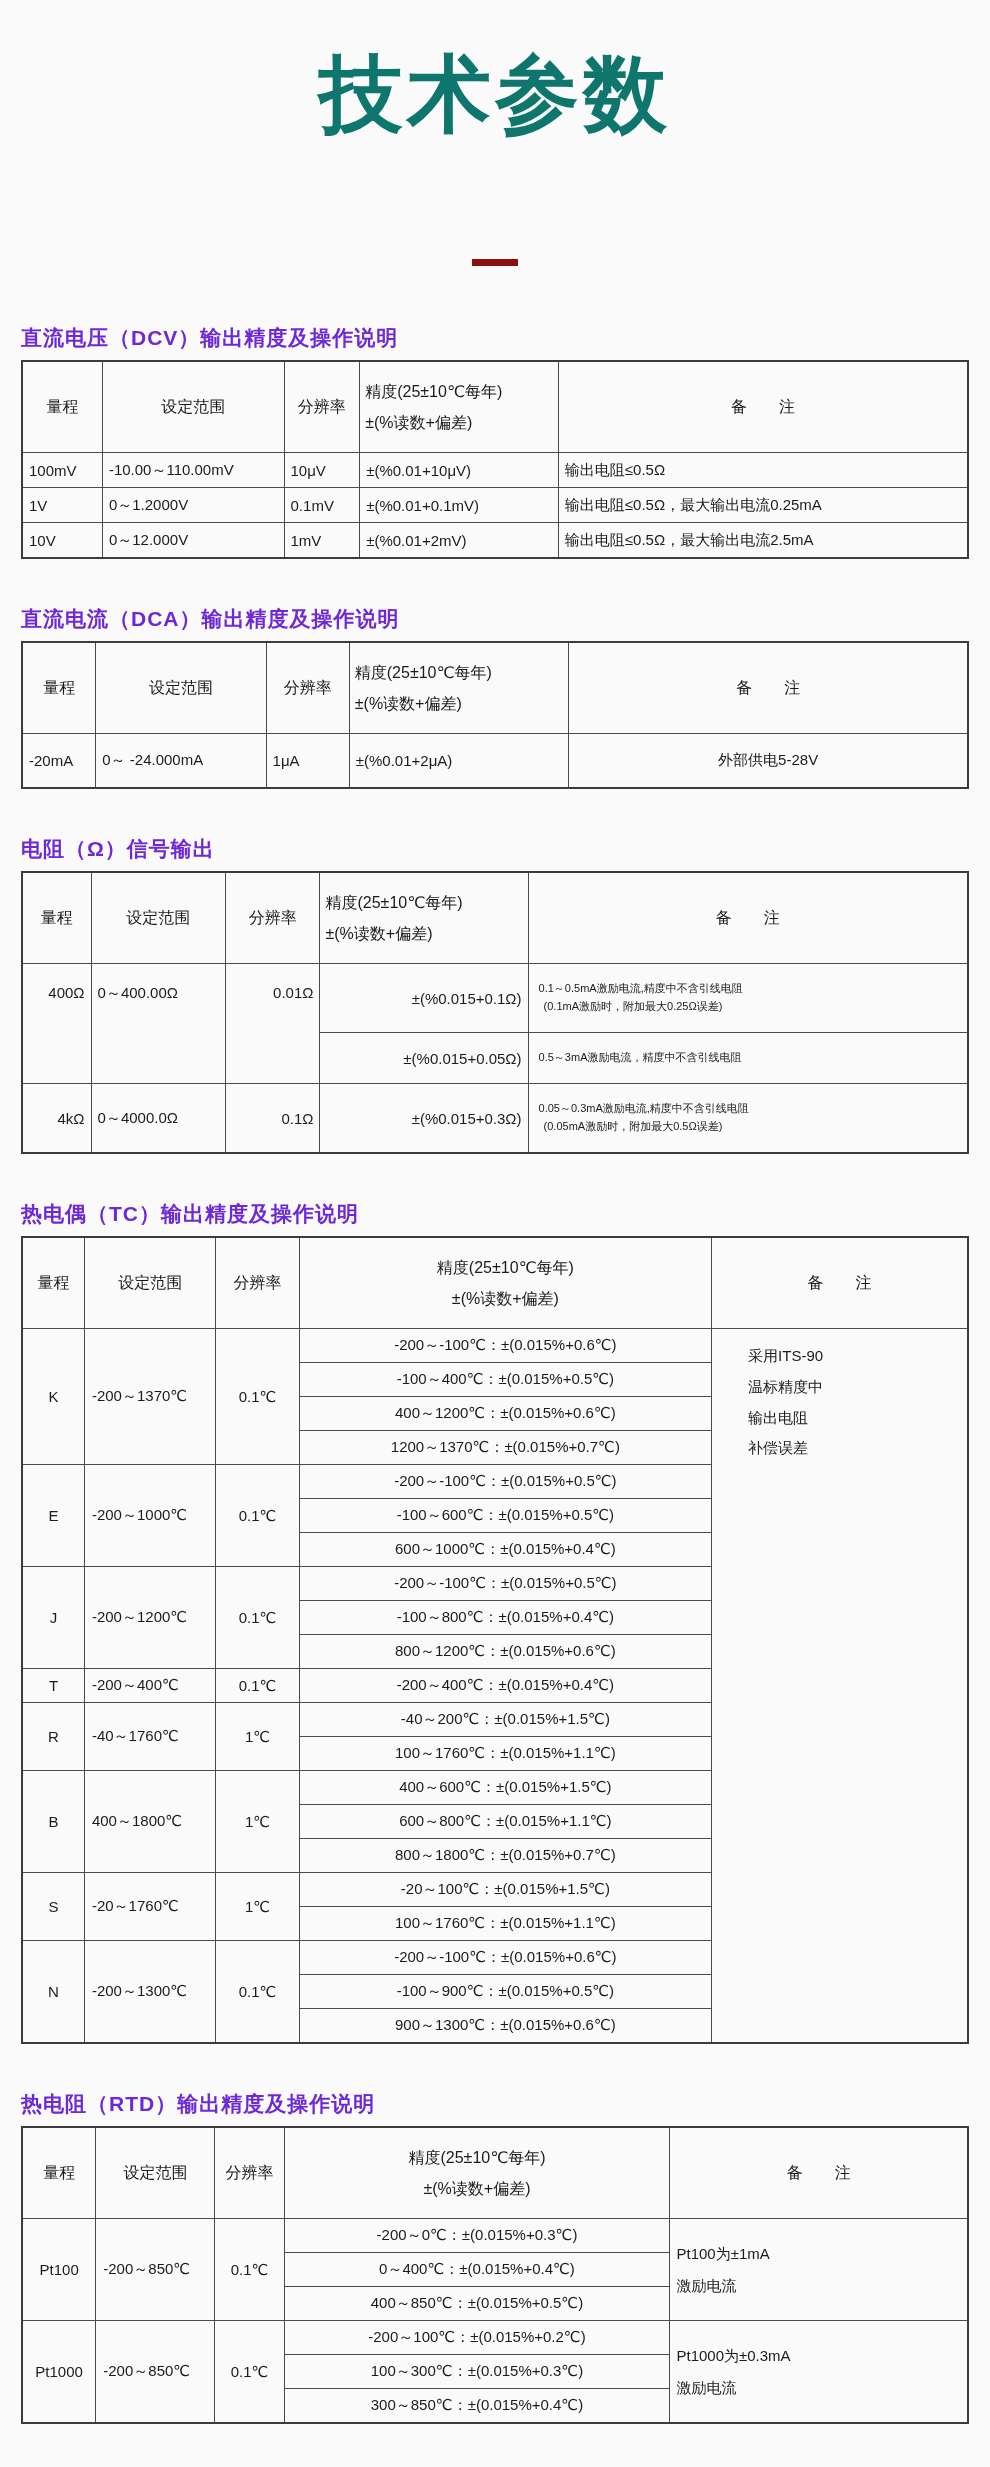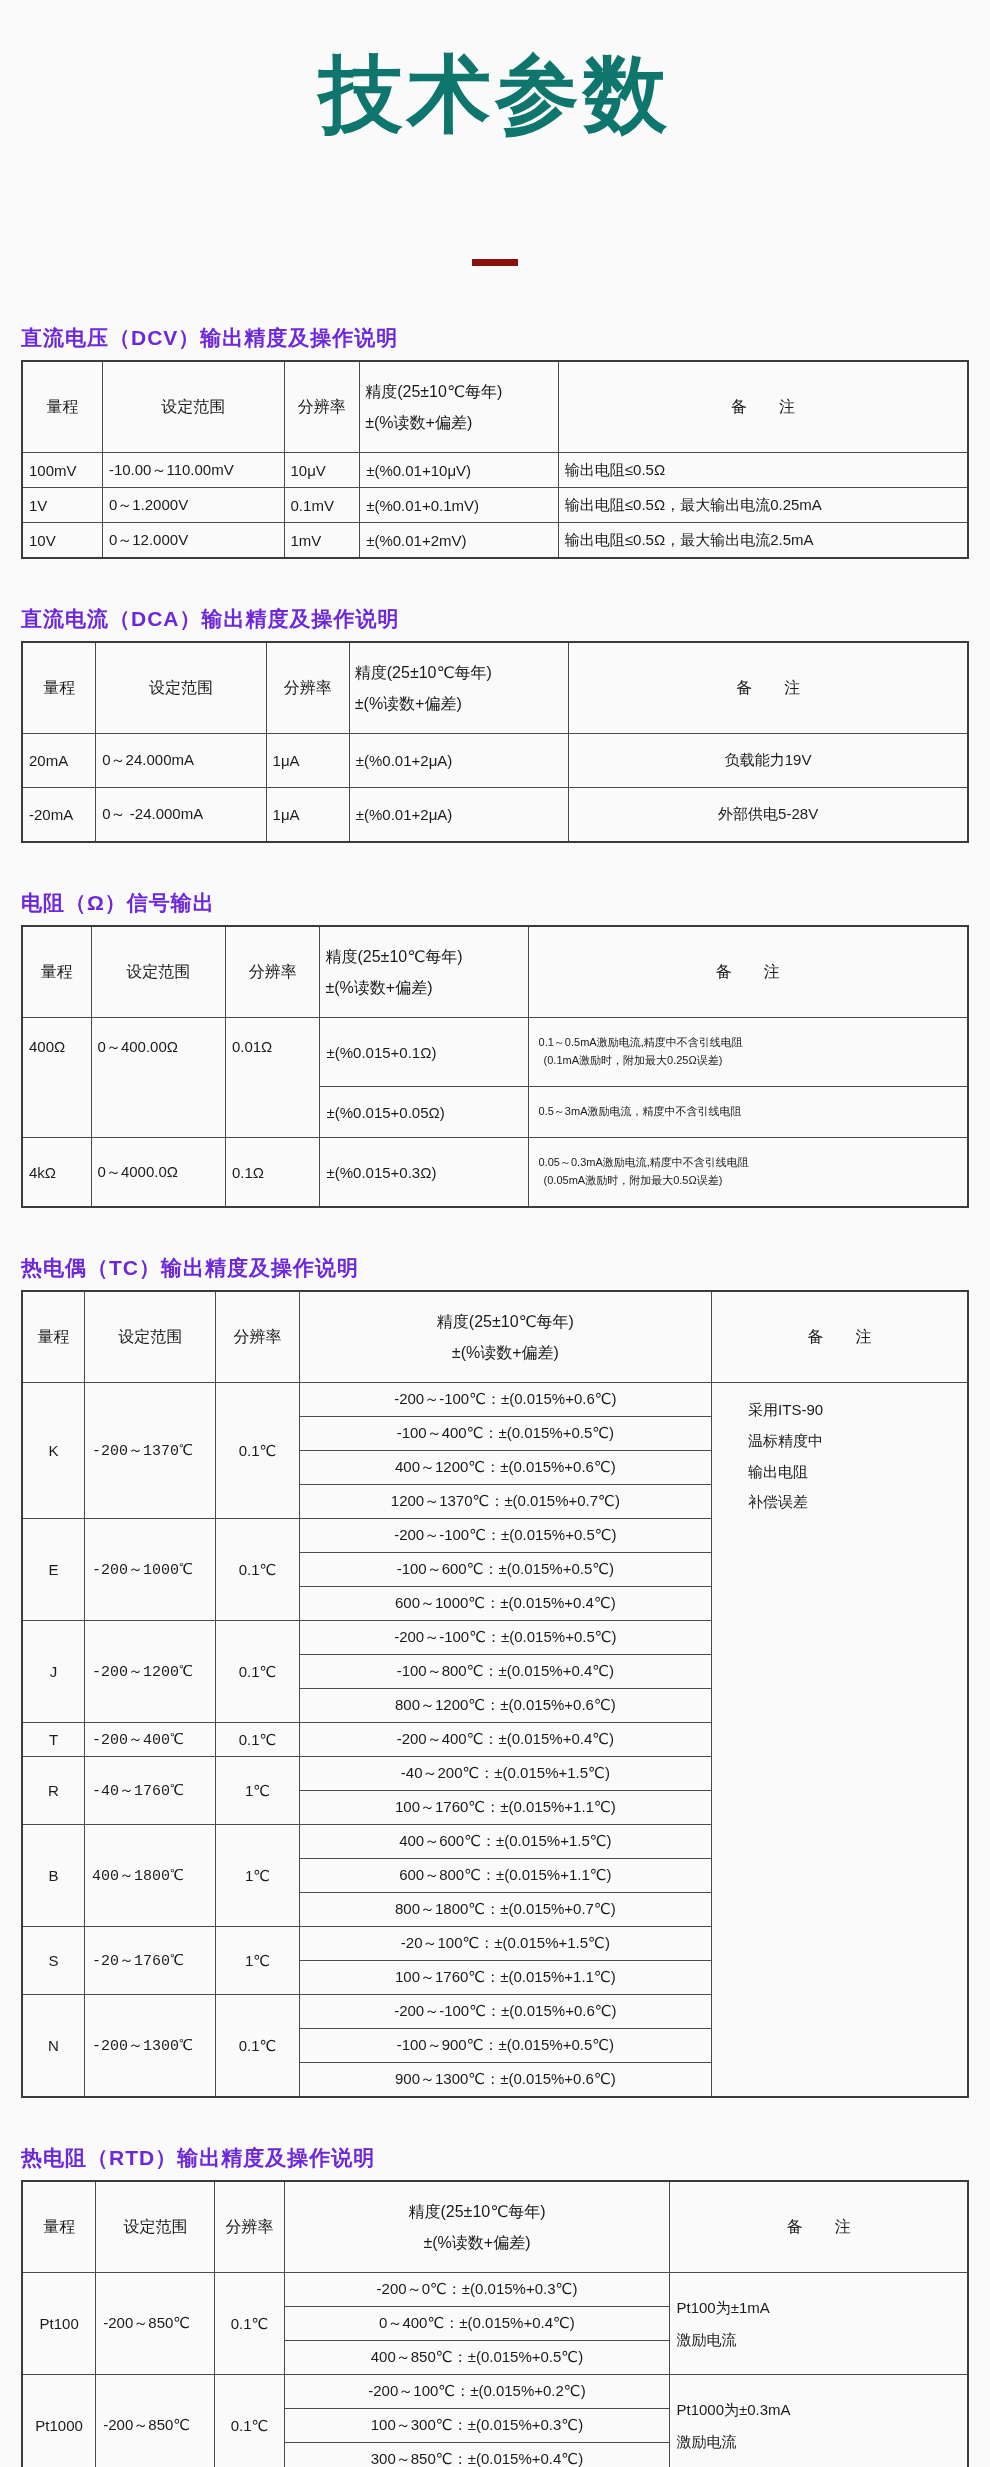--- a/index.html
+++ b/index.html
@@ -61,32 +61,32 @@
 
   
   .t-dcv td{height:30px;text-align:left;}
 
   
   .t-dca td{height:49px;text-align:left;}
   .t-dca td.c-note{text-align:center;}
 
   
   .t-res td{text-align:left;}
-  .t-res td.c-range,.t-res td.c-res,.t-res td.c-acc{text-align:left;}
+  .t-res td.c-range,.t-res td.c-res,.t-res td.c-acc{text-align:right;}
   .t-res tr.res-a td{height:64px;}
   .t-res tr.res-b td{height:46px;}
   .t-res tr.res-c td{height:64px;}
   .t-res td.c-note{font-size:11px;line-height:1.6;padding-left:10px;}
   .t-res td.c-note .nl2{padding-left:5px;}
   .t-res td.va-top{vertical-align:top;padding-top:20px;}
 
   
   .t-tc td{height:29px;}
   .t-tc td.c-type{text-align:center;}
-  .t-tc td.c-span{text-align:left;padding-left:7px;font-family:Liberation Mono, monospace;}
+  .t-tc td.c-span{text-align:left;padding-left:7px;}
   .t-tc td.c-res{text-align:center;}
   .t-tc td.c-acc{text-align:center;}
   .t-tc td.c-note{
     vertical-align:top;
     text-align:left;
     padding:12px 6px 0 36px;
     font-size:15px;
     line-height:2.05;
     margin-top:10px;
   }
@@ -168,27 +168,20 @@
         <th>量程</th>
         <th>设定范围</th>
         <th>分辨率</th>
         <th class="h-acc">
           <div class="acc-line">精度(25±10℃每年)</div>
           <div class="acc-line">±(%读数+偏差)</div>
         </th>
         <th>备　　注</th>
       </tr>
       <tr>
-        <td>20mA</td>
-        <td>0～24.000mA</td>
-        <td>1μA</td>
-        <td>±(%0.01+2μA)</td>
-        <td class="c-note">负载能力19V</td>
-      </tr>
-      <tr>
         <td>-20mA</td>
         <td>0～ -24.000mA</td>
         <td>1μA</td>
         <td>±(%0.01+2μA)</td>
         <td class="c-note">外部供电5-28V</td>
       </tr>
     </tbody>
       </table>
   </section>
 

